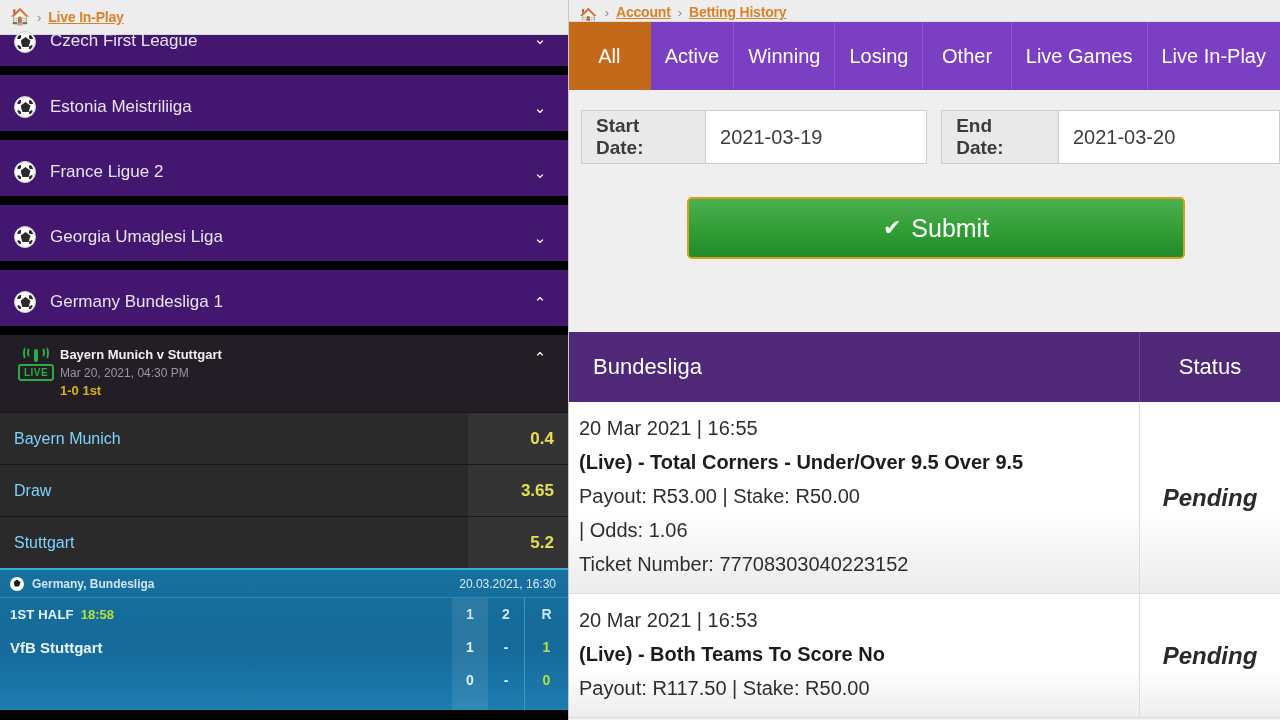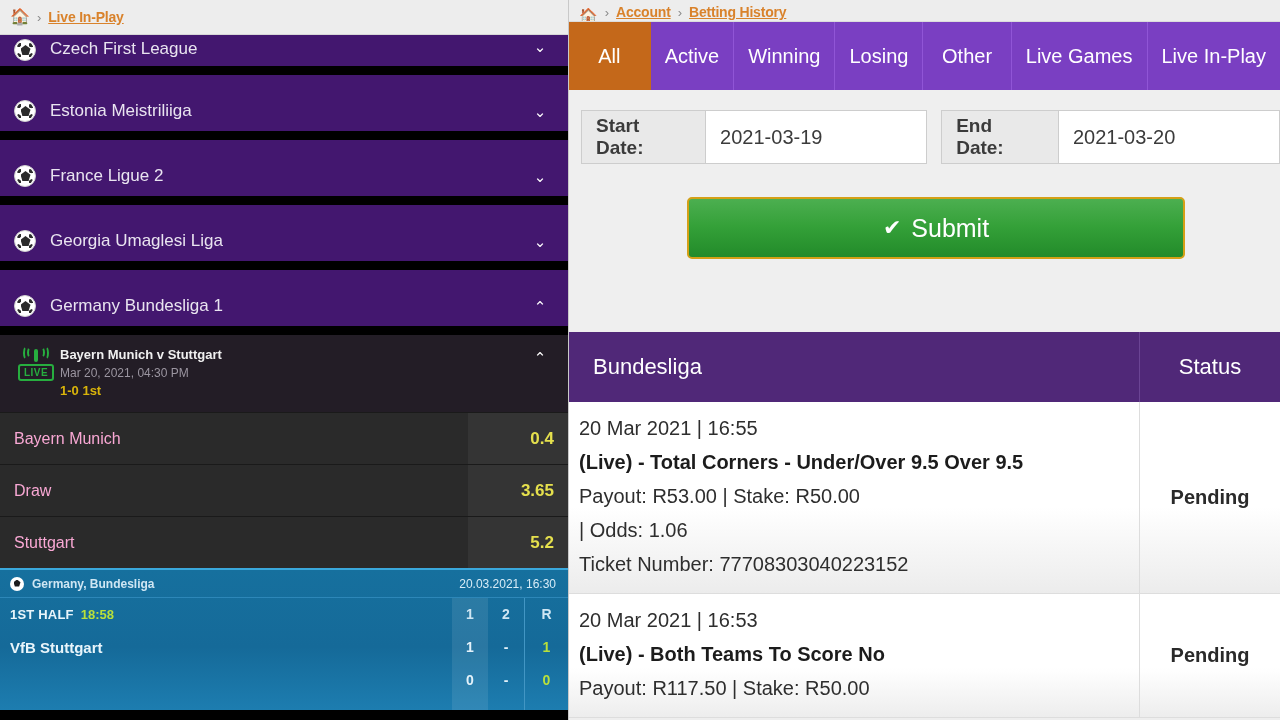--- a/index.html
+++ b/index.html
@@ -32,21 +32,21 @@
   .crumb-link {
     color: #d9822b; font-size: 14px; font-weight: bold;
     text-decoration: underline; letter-spacing: -0.2px;
   }
 
   .league-row {
     background: #43176f;
     height: 56px;
     display: flex;
     align-items: center;
-    padding: 16px 18px 0 14px;
+    padding: 8px 18px 0 14px;
     margin-bottom: 9px;
     position: relative;
   }
   .league-row.clipped { height: 31px; margin-bottom: 9px; align-items: flex-start; }
   .league-row.clipped .ball-icon,
   .league-row.clipped .league-name,
   .league-row.clipped .chev { margin-top: -12px; }
   .ball-icon {
     width: 22px; height: 22px; border-radius: 50%;
     background: #fff; position: relative; flex: 0 0 auto;
@@ -108,21 +108,21 @@
   .match-time { color: #9b95a0; font-size: 12px; line-height: 17px; }
   .match-score { color: #d9b40a; font-size: 13px; font-weight: bold; line-height: 18px; }
   .match-chev { color: #fff; font-size: 15px; width: 20px; text-align: center; padding-top: 4px; }
 
   .bet-row {
     display: flex; height: 52px; align-items: stretch;
     background: #2a2a2a; border-top: 1px solid #1a1a1a;
   }
   .bet-name {
     flex: 1 1 auto; display: flex; align-items: center;
-    padding-left: 14px; color: #f9a8d4; font-size: 16px;
+    padding-left: 14px; color: #7dd3fc; font-size: 16px;
     background: #2a2a2a;
   }
   .bet-odds {
     width: 100px; display: flex; align-items: center; justify-content: flex-end;
     padding-right: 14px; color: #e5e04d; font-size: 17px; font-weight: bold;
     background: #343434;
   }
 
   
   .live-widget {
@@ -230,21 +230,21 @@
   .trow.r2 { background: linear-gradient(180deg,#ffffff 0%, #ffffff 60%, #ededed 100%); }
   .td-tx {
     flex: 1 1 auto; padding: 10px 12px 12px 10px;
     border-right: 1px solid #dddddd;
   }
   .tx-date { font-size: 20px; color: #2e2e2e; line-height: 33px; }
   .tx-title { font-size: 20px; color: #1c1c1c; font-weight: bold; line-height: 34px; }
   .tx-line { font-size: 20px; color: #2e2e2e; line-height: 34px; }
   .td-st {
     width: 140px; display: flex; align-items: center; justify-content: center;
-    font-size: 20px; font-weight: bold; color: #2a2a2a;
+    font-size: 24px; font-weight: bold; color: #2a2a2a; font-style: italic;
   }
 </style>
 </head>
 <body>
 
 <div class="screen">
 
   <div class="left-panel">
 
     <div class="lp-breadcrumb">

